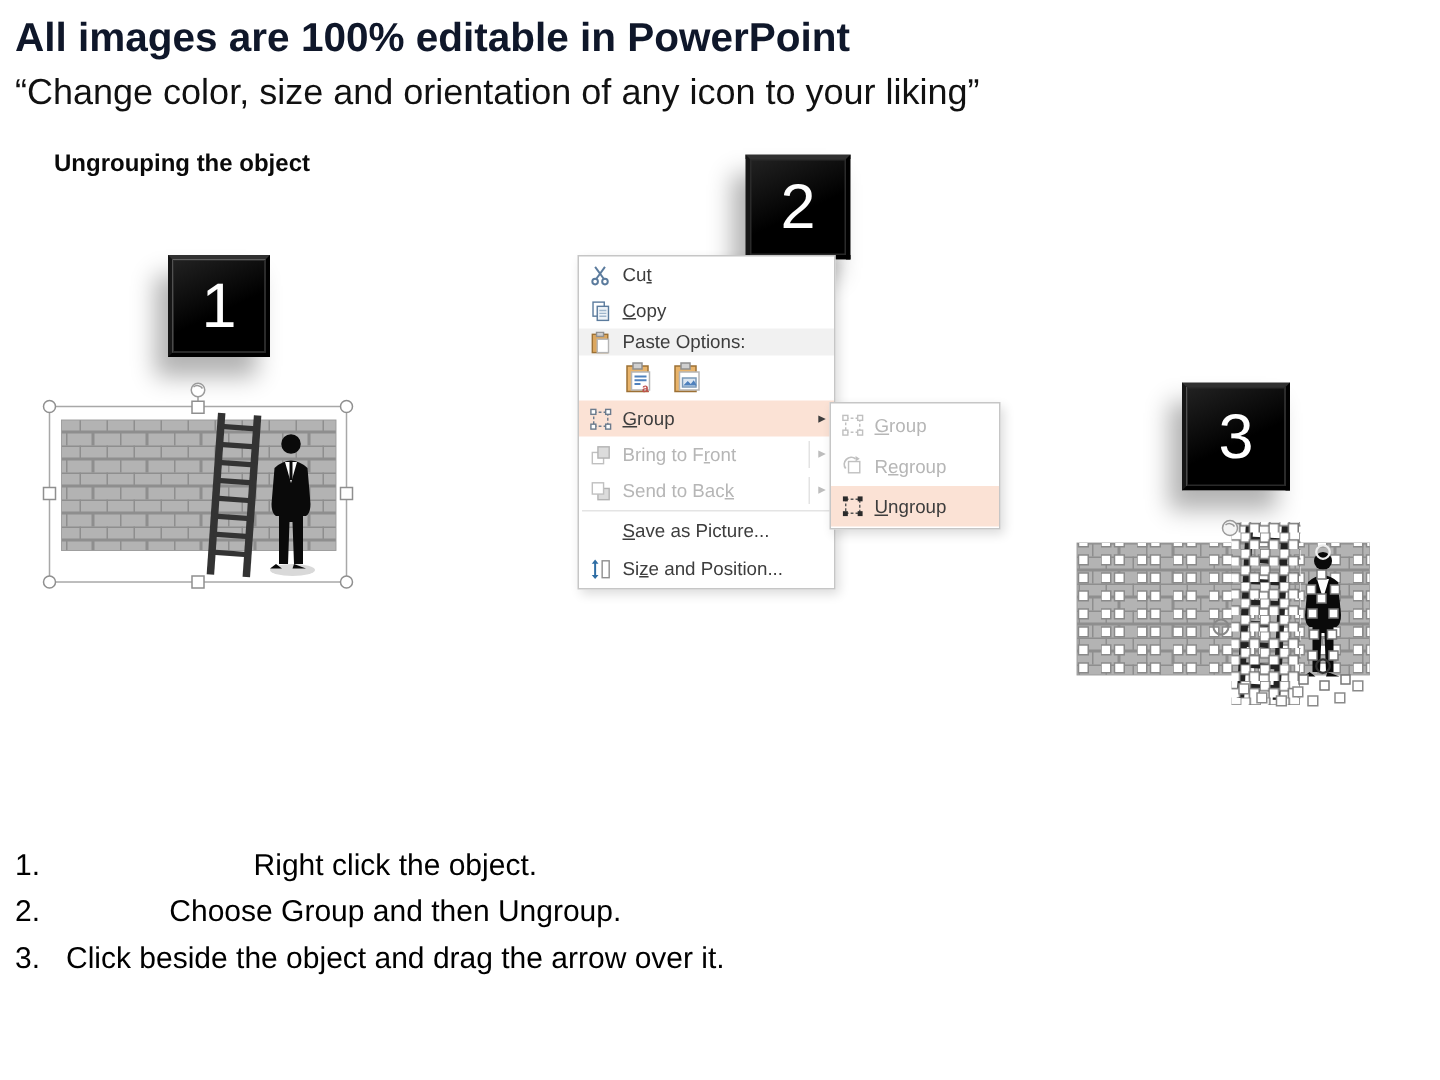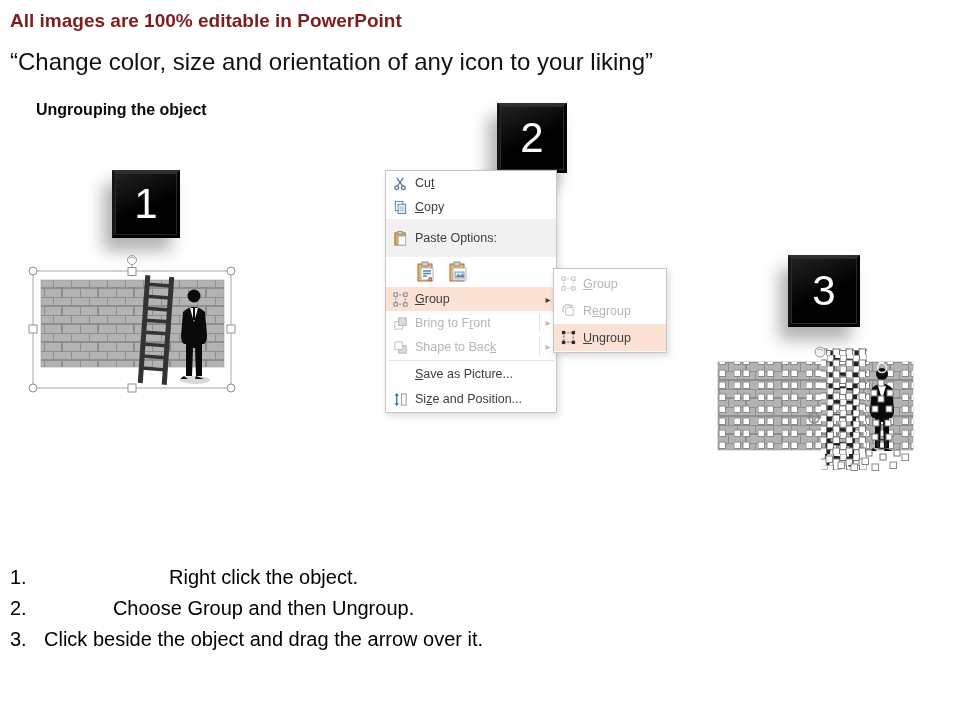--- a/index.html
+++ b/index.html
@@ -1,20 +1,20 @@
 <!DOCTYPE html>
 <html><head>
 <meta charset="utf-8">
 <style>
   html,body{margin:0;padding:0;background:#fff;}
   #canvas{position:relative;width:960px;height:720px;background:#ffffff;overflow:hidden;
           font-family:"Liberation Sans", sans-serif;color:#000;}
 
   
-  .title{position:absolute;left:10px;top:10px;font-size:19px;font-weight:bold;color:#7f1d1d;}
+  .title{position:absolute;left:10px;top:10px;font-size:27px;font-weight:bold;color:#0f172a;}
   .subtitle{position:absolute;left:10px;top:48px;font-size:24px;font-weight:400;color:#111;text-align:center;}
   .section-heading{position:absolute;left:36px;top:101px;font-size:16px;font-weight:bold;color:#0a0a0a;}
 
   
   .badge{position:absolute;background:linear-gradient(155deg,#222 0%,#000 55%);
          border:3px solid;border-color:#303030 #000 #000 #161616;
          display:flex;align-items:center;justify-content:center;
          color:#fff;font-size:42px;font-weight:400;
          box-shadow:-9px 13px 15px rgba(0,0,0,.30), inset 0 0 0 1px #2a2a2a;}
   #badge1{left:112px;top:170px;width:62px;height:62px;}
@@ -26,21 +26,21 @@
         border:1px solid #c6c6c6;box-shadow:2px 3px 7px rgba(0,0,0,.14);
         font-size:12.5px;color:#3d3d3d;z-index:2;}
   .mi{display:flex;align-items:center;height:24px;cursor:default;}
   .mi-ic{width:18px;height:16px;margin:0 6px 0 5px;flex:0 0 18px;display:flex;align-items:center;justify-content:center;}
   .mi-label{flex:1;white-space:nowrap;}
   .mi-label u{text-decoration:underline;}
   .mi.disabled{color:#b6b6b6;}
   .mi.hl{background:#fbe2d5;}
   .mi-arrow{width:16px;text-align:center;font-size:10px;color:#3d3d3d;flex:0 0 16px;}
   .mi.disabled .mi-arrow{color:#bdbdbd;border-left:1px solid #e3e3e3;height:18px;line-height:18px;}
-  .paste-label{height:38px;background:#f1f1f1;}
+  .paste-label{height:18px;background:#f1f1f1;}
   .paste-row{display:flex;align-items:center;height:30px;padding-left:29px;gap:8px;}
   .paste-btn{width:24px;height:24px;display:flex;align-items:center;justify-content:center;cursor:pointer;}
   .sep{height:1px;background:#e4e4e4;margin:1px 2px;}
 
   
   .submenu{position:absolute;left:553px;top:268px;width:112px;background:#fff;
            border:1px solid #c6c6c6;box-shadow:2px 3px 7px rgba(0,0,0,.14);
            font-size:12.5px;color:#3d3d3d;z-index:3;padding:1px 0;}
   .submenu .mi{height:27px;}
 
@@ -209,21 +209,21 @@
       <span class="mi-arrow">▸</span>
     </div>
 
     <div class="mi disabled">
       <span class="mi-ic">
         <svg width="15" height="15" viewBox="0 0 16 16">
             <rect x="6" y="6" width="8" height="8" fill="#dcdcdc" stroke="#b3b3b3"></rect>
             <rect x="2" y="2" width="8" height="8" fill="#fff" stroke="#c0c0c0"></rect>
           </svg>
       </span>
-      <span class="mi-label"><span>Shape to Bac</span><u>k</u><span></span></span>
+      <span class="mi-label"><span>Send to Bac</span><u>k</u><span></span></span>
       <span class="mi-arrow">▸</span>
     </div>
 
 
     <div class="sep"></div>
 
     <div class="mi">
       <span class="mi-ic"></span>
       <span class="mi-label"><span></span><u>S</u><span>ave as Picture...</span></span>
     </div>

